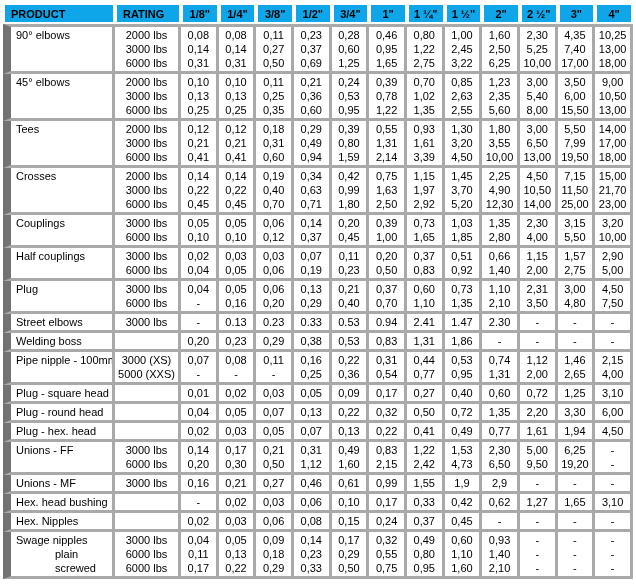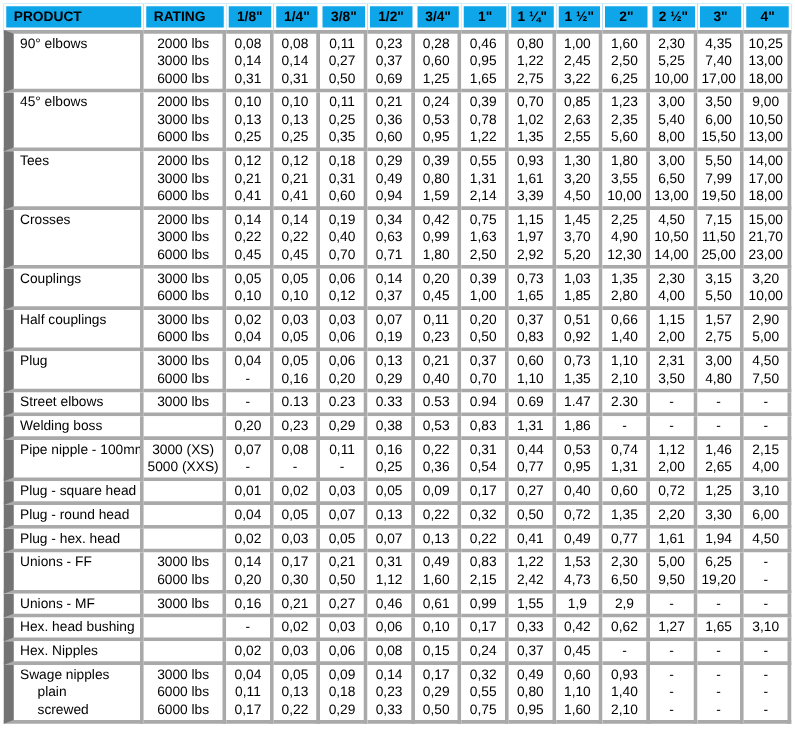--- a/index.html
+++ b/index.html
@@ -50,21 +50,21 @@
   .line {
     height: 14px;
     line-height: 14px;
     text-align: center;
     white-space: nowrap;
   }
   td.product .line {
     text-align: left;
     padding-left: 5px;
   }
-  td.product .line.sub { padding-left: 19px; }
+  td.product .line.sub { padding-left: 44px; }
 </style>
 </head>
 <body>
 
 <div class="sheet">
   <table>
     <colgroup>
       <col class="c-product">
       <col class="c-rating">
       <col>
@@ -569,21 +569,21 @@
           <td>
             <div class="line">0.33</div>
           </td>
           <td>
             <div class="line">0.53</div>
           </td>
           <td>
             <div class="line">0.94</div>
           </td>
           <td>
-            <div class="line">0.69</div>
+            <div class="line">2.41</div>
           </td>
           <td>
             <div class="line">1.47</div>
           </td>
           <td>
             <div class="line">2.30</div>
           </td>
           <td>
             <div class="line">-</div>
           </td>

